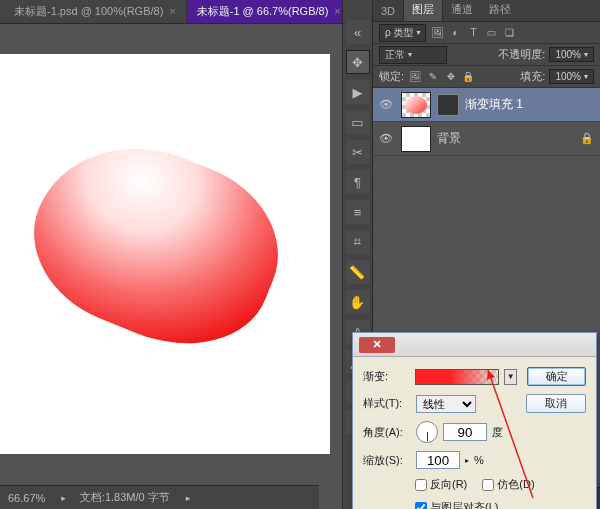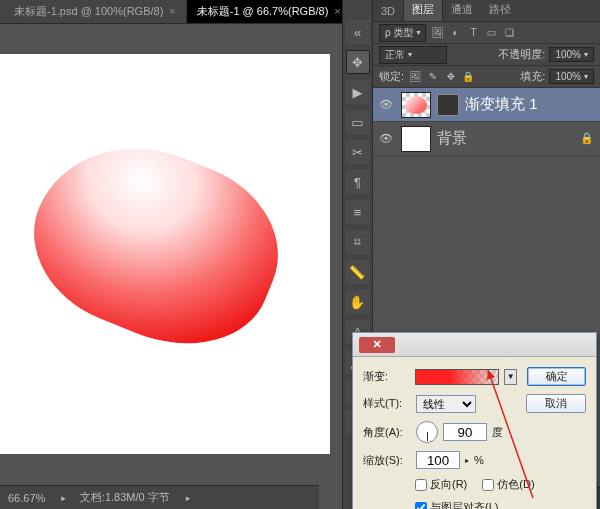--- a/index.html
+++ b/index.html
@@ -1,21 +1,21 @@
 <!DOCTYPE html>
 <html><head>
 <meta charset="utf-8">
 <style>
   * { box-sizing: border-box; margin: 0; padding: 0; font-family: "Microsoft YaHei", Tahoma, sans-serif; }
   body { width: 600px; height: 509px; background: #535353; overflow: hidden; position: relative; font-size: 11px; color: #ccc; }
 
   
   .tabbar { position: absolute; left: 0; top: 0; right: 0; height: 24px; background: #444; display: flex; align-items: center; padding-left: 4px; border-bottom: 1px solid #2a2a2a; }
   .tab { padding: 4px 10px; color: #aaa; font-size: 11px; border-right: 1px solid #333; }
-  .tab.active { background: #000000; color: #eee; }
+  .tab.active { background: #4c1d95; color: #eee; }
   .tab .x { margin-left: 6px; color: #888; }
 
   
   .canvas-wrap { position: absolute; left: 0; top: 24px; width: 341px; height: 461px; background: #535353; }
   .canvas { position: absolute; left: 0; top: 30px; width: 330px; height: 400px; background: #fff; }
   .shape { position: absolute; left: 34px; top: 100px; width: 244px; height: 180px;
            background: radial-gradient(ellipse at 35% 20%, #ffffff 0%, #fdd 25%, #f96a6a 55%, #ef1b1b 80%, #e50000 100%);
            border-radius: 60% 50% 55% 50% / 70% 55% 55% 55%;
            transform: rotate(22deg); }
 
@@ -44,21 +44,21 @@
   .layer-row { height: 34px; display: flex; align-items: center; padding: 0 6px; gap: 6px; border-bottom: 1px solid #444; }
   .layer-row.sel { background: #6a7a9a; color: #fff; }
   .eye { width: 16px; color: #ccc; }
   .thumb { width: 30px; height: 26px; background: #fff; border: 1px solid #222; position: relative; }
   .thumb.checker { background-image:
       linear-gradient(45deg,#ccc 25%,transparent 25%),linear-gradient(-45deg,#ccc 25%,transparent 25%),
       linear-gradient(45deg,transparent 75%,#ccc 75%),linear-gradient(-45deg,transparent 75%,#ccc 75%);
       background-size: 8px 8px; background-position: 0 0,0 4px,4px -4px,-4px 0; }
   .thumb .grad { position: absolute; inset: 3px; background: linear-gradient(135deg,#fff,#f33); border-radius: 50%; }
   .thumb2 { width: 22px; height: 22px; border: 1px solid #888; border-radius: 2px; background: #333; display: flex; align-items: center; justify-content: center; font-size: 9px; }
-  .layer-name { font-size: 15px; }
+  .layer-name { font-size: 12px; }
 
   .panel-footer { position: absolute; left: 30px; right: 0; bottom: 0; height: 22px; background: #3f3f3f; border-top: 1px solid #222; display: flex; align-items: center; justify-content: flex-end; padding: 0 4px; gap: 2px; }
   .fbtn { width: 18px; height: 16px; display: flex; align-items: center; justify-content: center; color: #bbb; font-size: 11px; }
   .fbtn.hl { outline: 2px solid #c83232; outline-offset: -1px; }
 
   
   .dialog { position: absolute; left: 352px; top: 332px; width: 245px; background: #ece9d8; border: 1px solid #7a94b8; box-shadow: 2px 2px 6px rgba(0,0,0,.35); font-size: 11px; color: #222; }
   .dlg-title { height: 24px; background: linear-gradient(#e8e8e8,#d8d8d8); display: flex; align-items: center; padding: 0 6px; border-bottom: 1px solid #aaa; }
   .dlg-title .txt { flex: 1; font-weight: bold; font-size: 11px; }
   .dlg-close { width: 36px; height: 16px; background: #c84f49; border-radius: 2px; color: #fff; display: flex; align-items: center; justify-content: center; font-size: 11px; font-weight: bold; }

